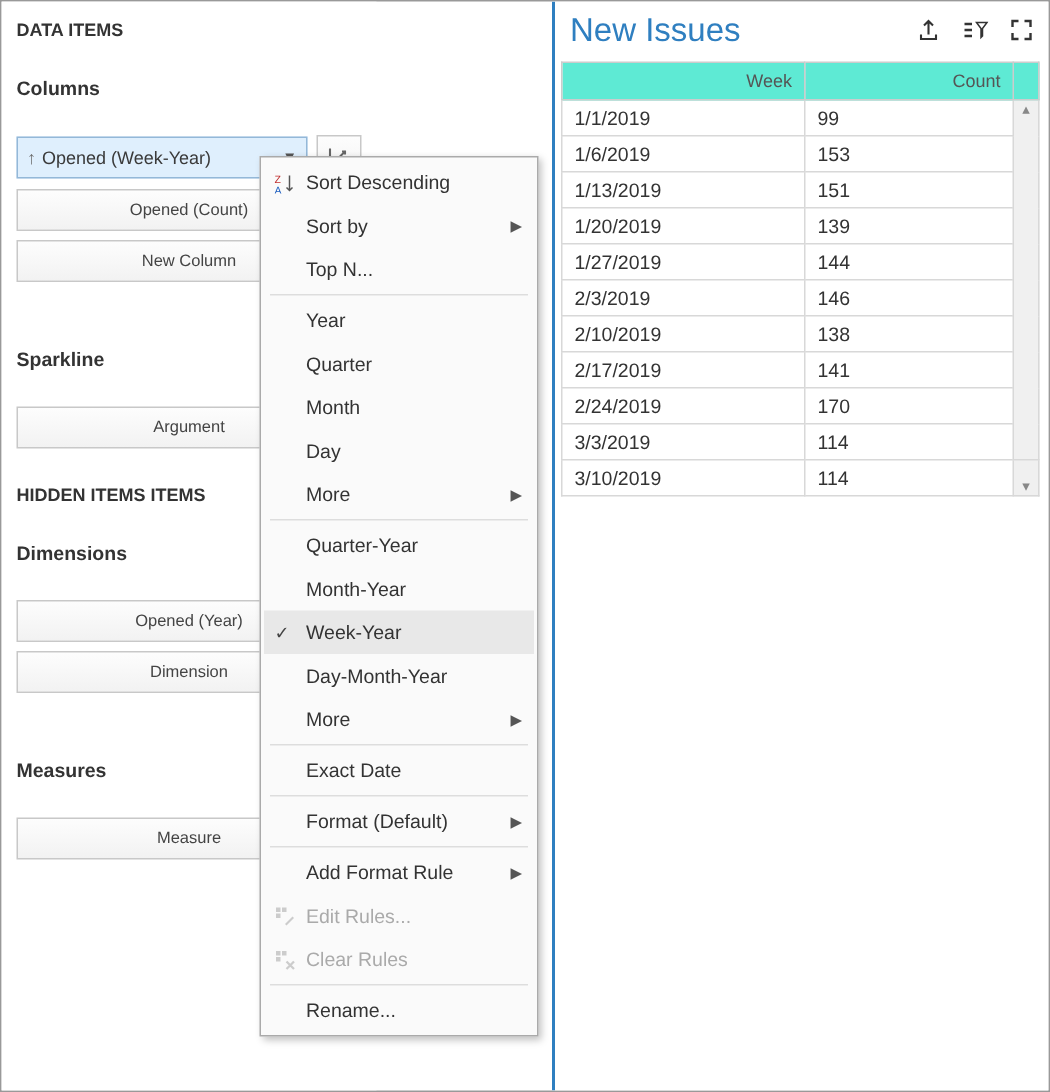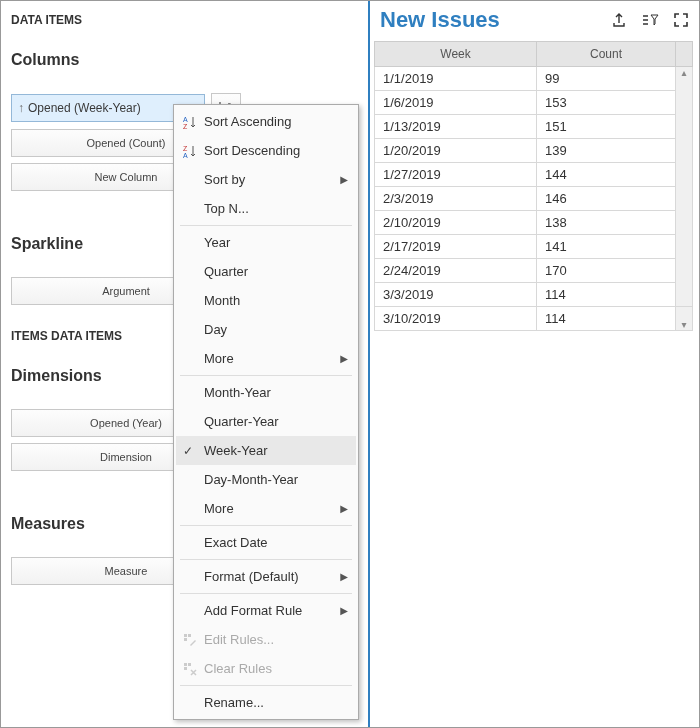--- a/index.html
+++ b/index.html
@@ -1,33 +1,33 @@
 <!DOCTYPE html>
 <html><head>
 <meta charset="utf-8">
 <style>
 html,body{margin:0;padding:0;font-family:"Segoe UI",Arial,sans-serif;font-size:13px;color:#333;background:#fff}
 .app{width:700px;height:728px;border:1px solid #999;box-sizing:border-box;position:relative;overflow:hidden}
 .left{position:absolute;left:0;top:0;width:250px;height:100%;background:#fff;padding:8px 10px;box-sizing:border-box}
 .section-h{font-weight:bold;font-size:12px;color:#333;margin:4px 0 10px 0}
-.sub-h{font-weight:bold;font-size:16px;margin:24px 0}
+.sub-h{font-weight:bold;font-size:13px;margin:24px 0}
 .pill{height:28px;border:1px solid #c8c8c8;background:linear-gradient(#fdfdfd,#f2f2f2);display:flex;align-items:center;justify-content:center;font-size:11px;color:#444;margin:6px 0;box-sizing:border-box}
 .field-row{display:flex;gap:6px;align-items:center;margin:6px 0}
 .field-main{flex:1;height:28px;border:1px solid #94b8d8;background:#dfeffd;display:flex;align-items:center;padding:0 6px;box-sizing:border-box;font-size:12px;color:#3a3a3a}
 .field-main .arr{margin:0 4px 0 0;color:#6a6a6a}
 .field-main .dd{margin-left:auto;color:#555;font-size:10px}
 .field-side{width:28px;height:28px;border:1px solid #c8c8c8;background:linear-gradient(#fdfdfd,#f2f2f2);display:flex;align-items:center;justify-content:center;color:#666}
 .spacer{height:14px}
 .right{position:absolute;left:367px;top:0;right:0;height:100%;border-left:2px solid #2f7fc0;background:#fff;box-sizing:border-box}
 .title-row{display:flex;align-items:center;padding:6px 10px 8px 10px}
-.title{color:#2f7fc0;font-size:22px;font-weight:700}
+.title{color:#2f7fc0;font-size:22px;font-weight:400}
 .title-icons{margin-left:auto;display:flex;gap:14px;color:#333}
 .title-icons span{cursor:pointer}
 table.grid{width:calc(100% - 10px);margin-left:4px;border-collapse:collapse;font-size:13px}
-table.grid th{background:#e5e5e5;border:1px solid #ccc;text-align:center;font-weight:normal;color:#555;padding:5px 8px;font-size:12px}
+table.grid th{background:#5eead4;border:1px solid #ccc;text-align:right;font-weight:normal;color:#555;padding:5px 8px;font-size:12px}
 table.grid td{border:1px solid #d8d8d8;padding:4px 8px}
 table.grid td.num{text-align:left}
 .scroll-col{width:16px;padding:0!important;background:#f0f0f0;border:1px solid #ccc;text-align:center;color:#888;font-size:10px;vertical-align:top}
 .scroll-col.b{vertical-align:bottom}
 .menu{position:absolute;left:172px;top:103px;width:186px;background:#fafafa;border:1px solid #aaa;box-shadow:2px 2px 5px rgba(0,0,0,0.25);padding:2px;box-sizing:border-box}
 .mi{display:flex;align-items:center;height:29px;padding:0 8px 0 0;font-size:13px;color:#333;position:relative}
 .mi .ic{width:28px;display:flex;align-items:center;justify-content:center;font-size:12px}
 .mi .lab{flex:1}
 .mi .sm{font-size:10px;color:#555}
 .mi.sel{background:#e8e8e8}
@@ -56,21 +56,21 @@
             <path d="M12 4 l-2 0 l2 0 l0 2" stroke="#666" stroke-width="1.4" fill="none"></path>
           </svg>
       </div>
     </div>
     <div class="pill">Opened (Count)</div>
     <div class="pill">New Column</div>
     <div class="spacer"></div>
     <div class="sub-h">Sparkline</div>
     <div class="pill">Argument</div>
     <div class="spacer"></div>
-    <div class="section-h">ITEMS DATA ITEMS</div>
+    <div class="section-h">HIDDEN ITEMS ITEMS</div>
     <div class="sub-h">Dimensions</div>
     <div class="pill">Opened (Year)</div>
     <div class="pill">Dimension</div>
     <div class="spacer"></div>
     <div class="sub-h">Measures</div>
     <div class="pill">Measure</div>
   </div>
 
   <div class="right">
     <div class="title-row">
@@ -150,30 +150,20 @@
             <td class="scroll-col b">▾</td>
           </tr>
         </tbody>
     </table>
   </div>
 
   <div class="menu">
     <div class="mi">
         <span class="ic">
           <svg width="14" height="14">
-            <text x="0" y="7" font-size="7" fill="#2060c0">A</text>
-            <text x="0" y="14" font-size="7" fill="#c03030">Z</text>
-            <path d="M10 2 v10 M8 10 l2 2 l2 -2" stroke="#555" stroke-width="1" fill="none"></path>
-          </svg>
-        </span>
-        <span class="lab">Sort Ascending</span>
-      </div>
-    <div class="mi">
-        <span class="ic">
-          <svg width="14" height="14">
             <text x="0" y="7" font-size="7" fill="#c03030">Z</text>
             <text x="0" y="14" font-size="7" fill="#2060c0">A</text>
             <path d="M10 2 v10 M8 10 l2 2 l2 -2" stroke="#555" stroke-width="1" fill="none"></path>
           </svg>
         </span>
         <span class="lab">Sort Descending</span>
       </div>
     <div class="mi">
         <span class="ic"></span>
         <span class="lab">Sort by</span>
@@ -201,25 +191,25 @@
         <span class="lab">Day</span>
       </div>
     <div class="mi">
         <span class="ic"></span>
         <span class="lab">More</span>
         <span class="sm">▶</span>
       </div>
     <div class="sep"></div>
     <div class="mi">
         <span class="ic"></span>
+        <span class="lab">Quarter-Year</span>
+      </div>
+    <div class="mi">
+        <span class="ic"></span>
         <span class="lab">Month-Year</span>
-      </div>
-    <div class="mi">
-        <span class="ic"></span>
-        <span class="lab">Quarter-Year</span>
       </div>
     <div class="mi sel">
         <span class="chk">✓</span>
         <span class="ic"></span>
         <span class="lab">Week-Year</span>
       </div>
     <div class="mi">
         <span class="ic"></span>
         <span class="lab">Day-Month-Year</span>
       </div>

